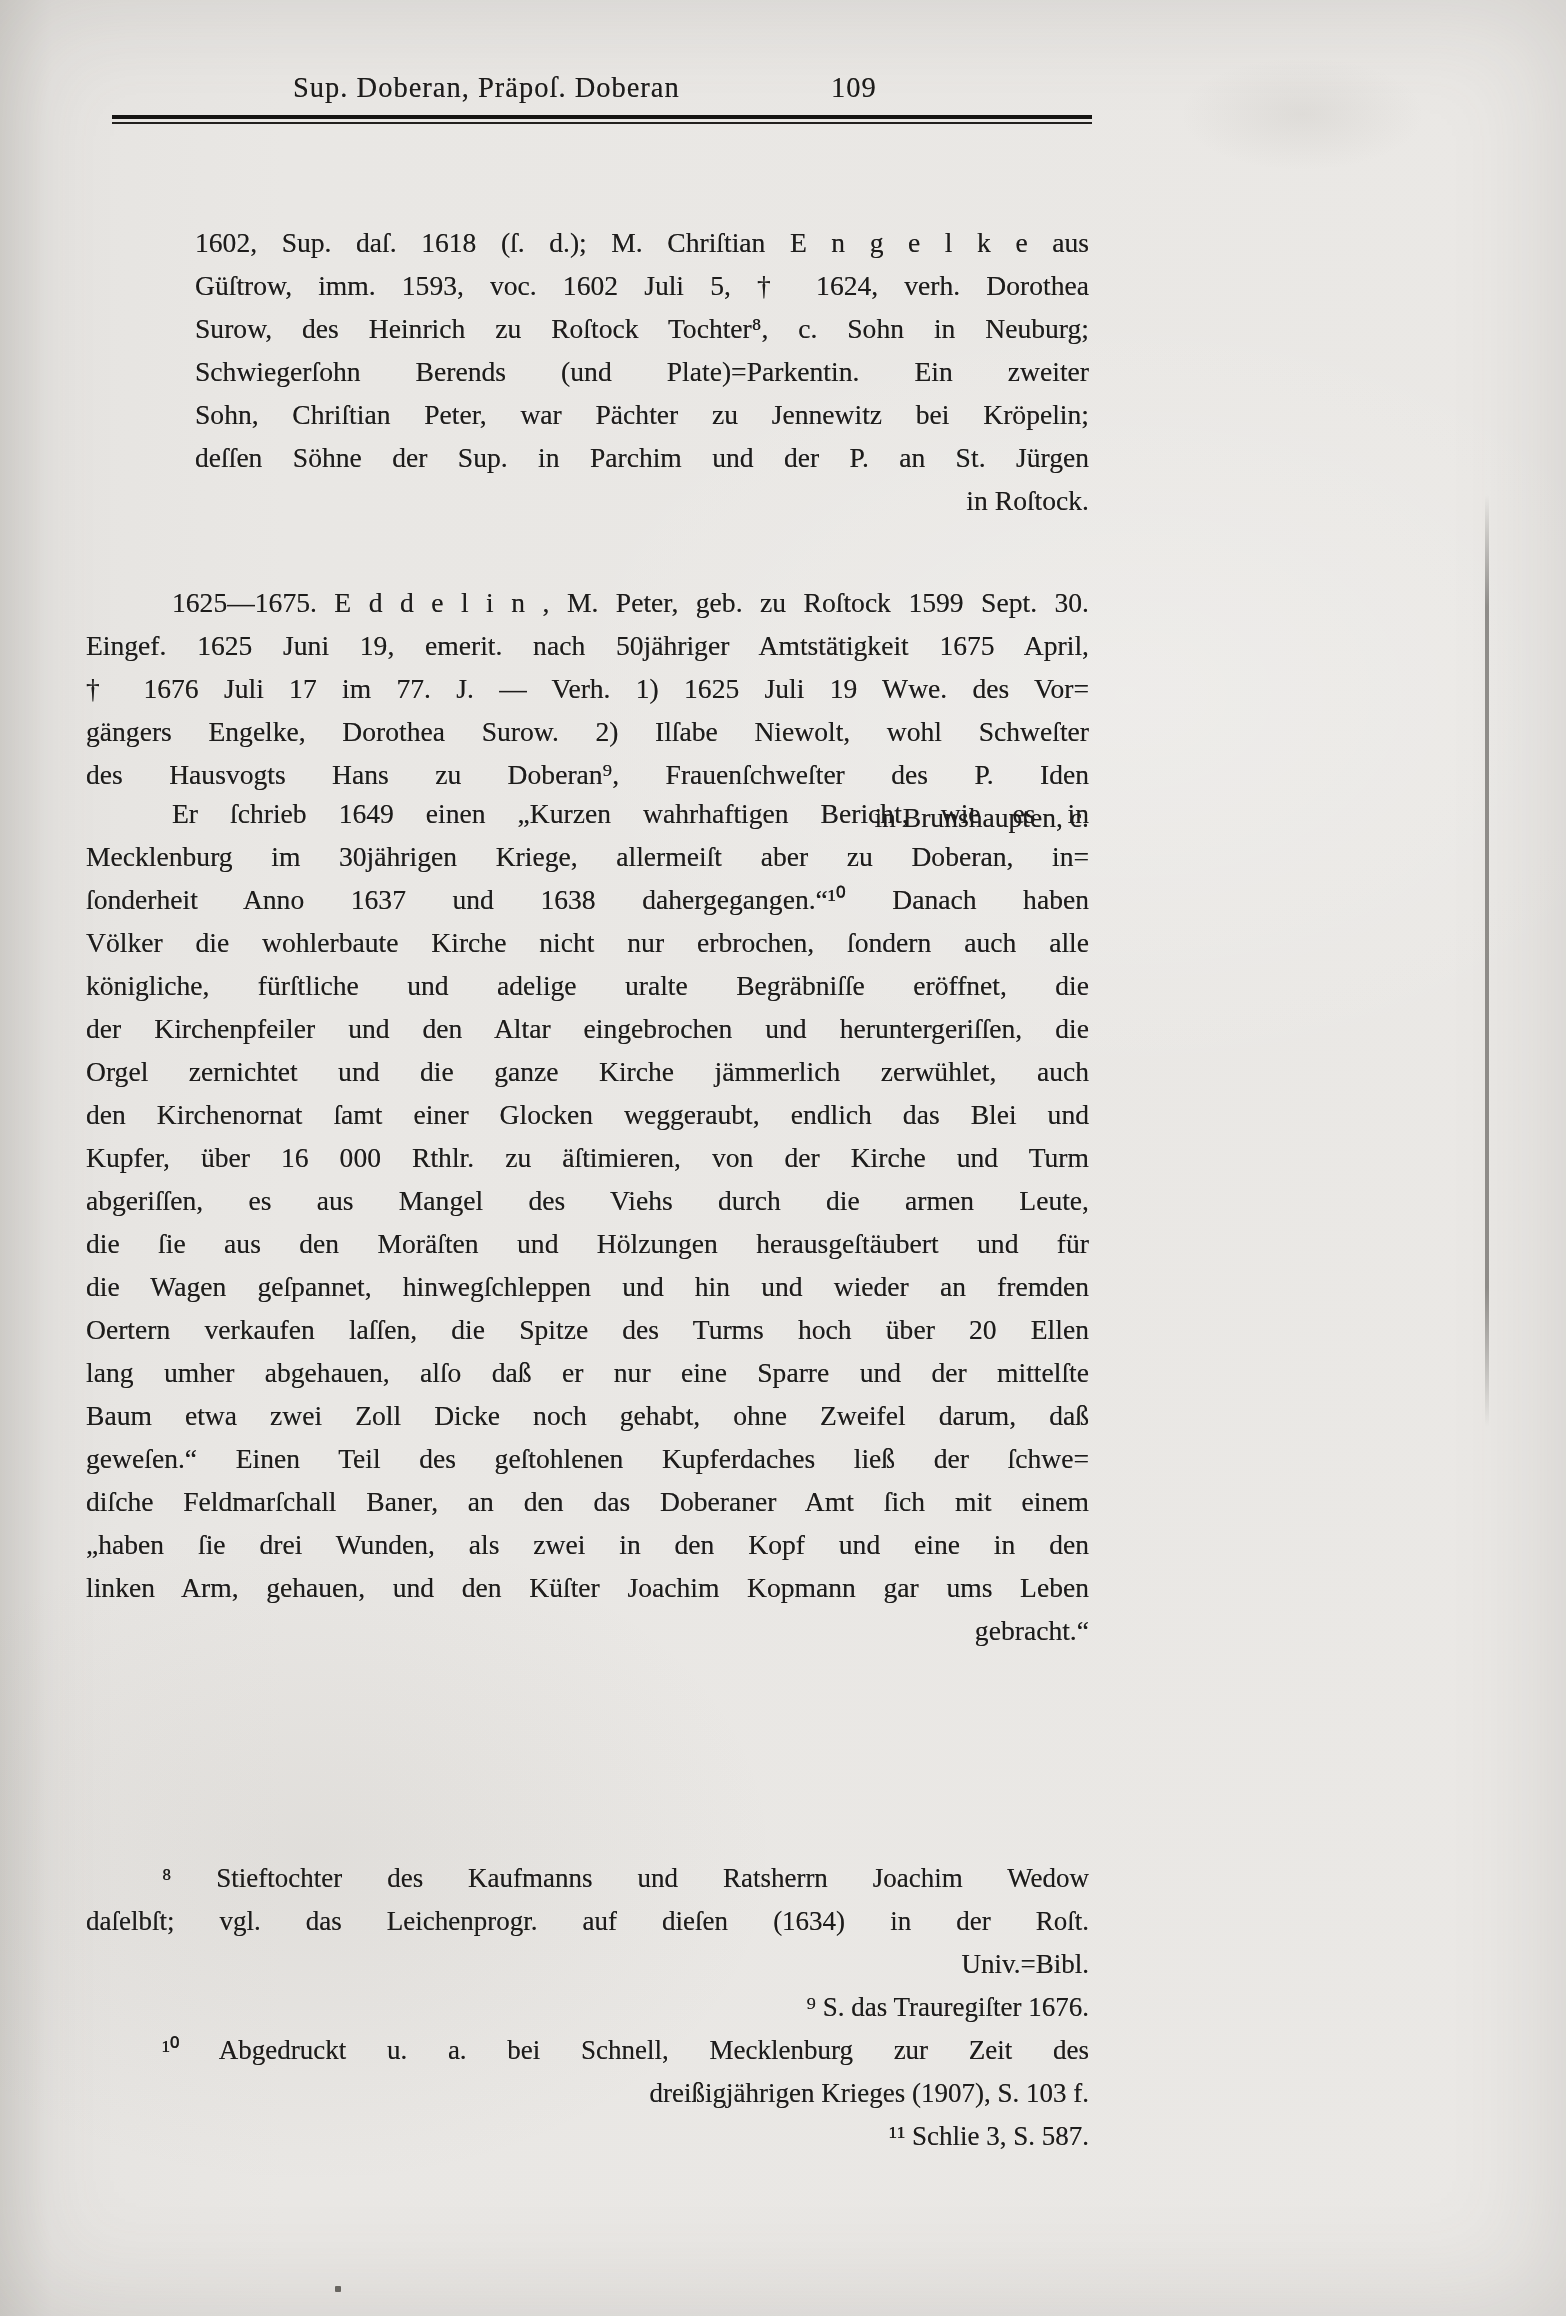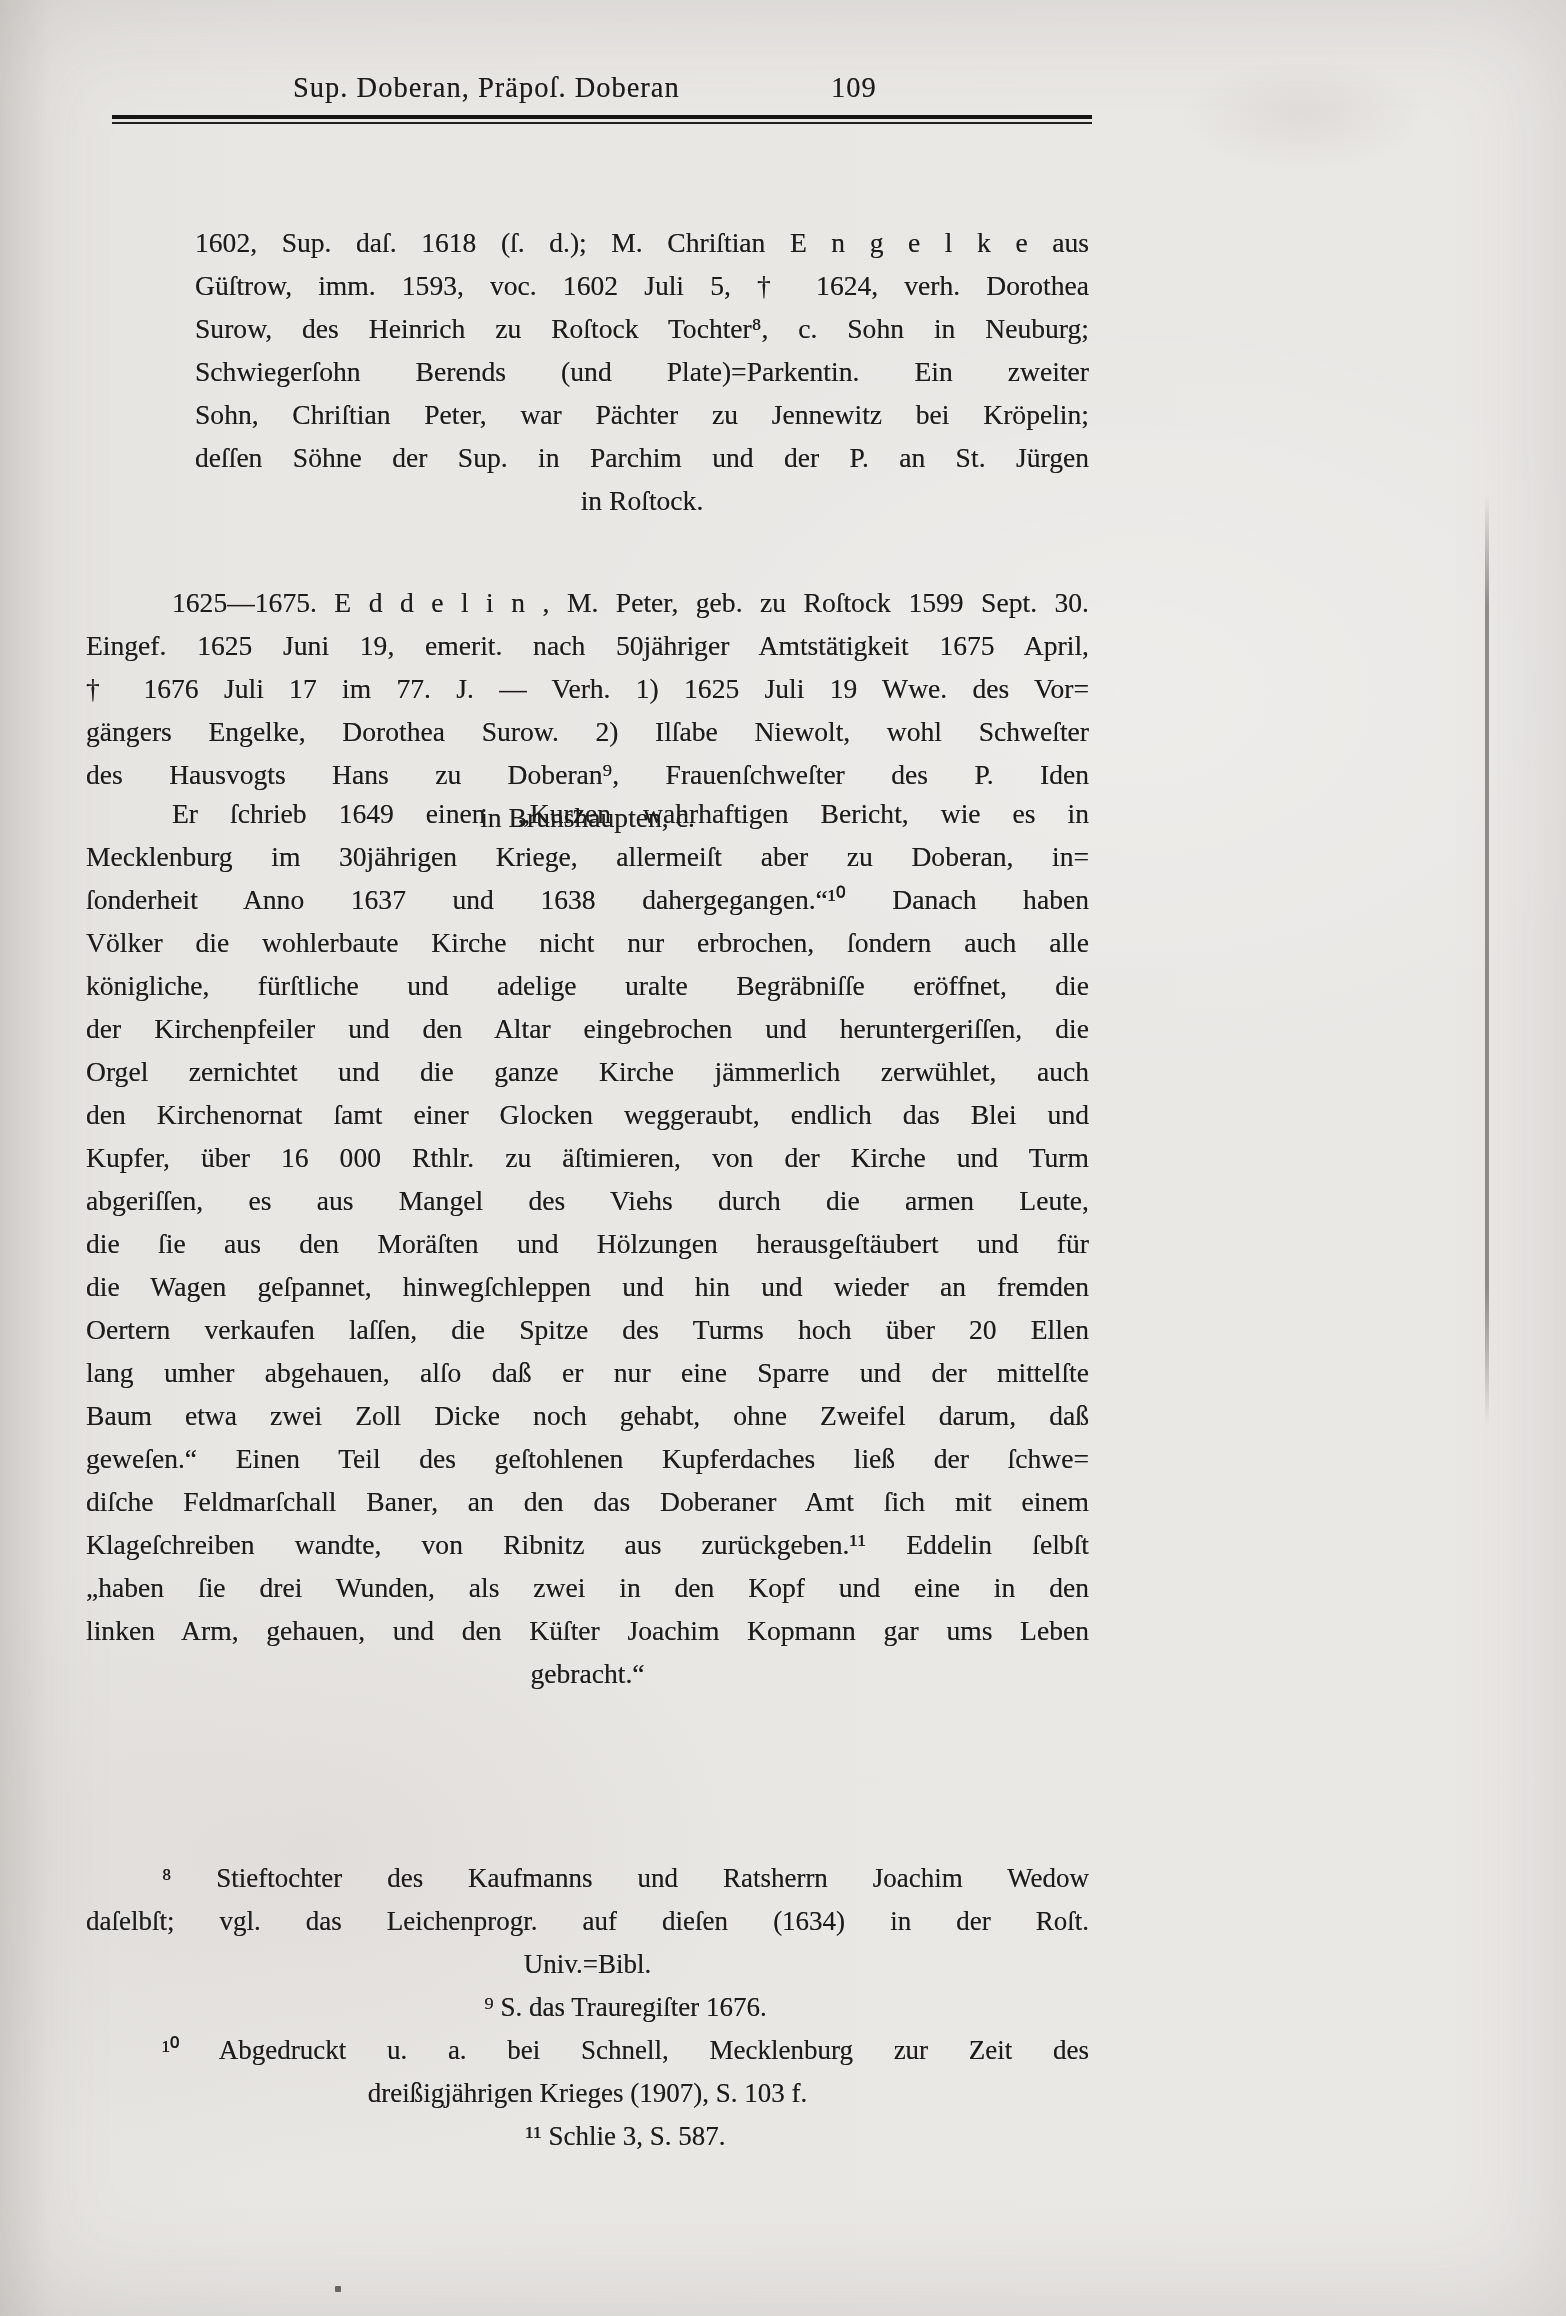--- a/index.html
+++ b/index.html
@@ -29,21 +29,21 @@
   .rule-b { height:1.9px; background:#22201e; margin-top:2.9px; }
 
   
   .para, .fngroup { position:absolute; font-size:27.6px; }
   .p1 { top:221px; left:195px; width:894px; }
   .p2 { top:533px; left:86px;  width:1003px; }
   .p3 { top:792px; left:86px;  width:1003px; }
   .fnblock { position:absolute; top:1857px; left:86px; width:1003px; font-size:27px; }
   .fngroup { position:static; font-size:27px; }
 
-  .tline { height:43px; line-height:43px; text-align:center; white-space:normal; }
+  .tline { height:43px; line-height:43px; text-align:right; white-space:normal; }
   .tline.just { text-align:justify; text-align-last:justify; text-justify:inter-word; }
 
   
   .scan-line {
     position:absolute; left:1485px; top:495px; width:3.8px; height:932px;
     background:linear-gradient(180deg, rgba(70,66,62,0) 0%, rgba(70,66,62,0.55) 12%,
                 rgba(70,66,62,0.55) 85%, rgba(70,66,62,0) 100%);
   }
   .speck { position:absolute; left:335px; top:2286px; width:5.7px; height:5.7px; background:#4a4742; border-radius:1px; opacity:0.8; }
   .smudge { position:absolute; left:1179px; top:57px; width:247px; height:114px;
@@ -92,21 +92,20 @@
       <div class="tline just">den Kirchenornat ſamt einer Glocken weggeraubt, endlich das Blei und</div>
       <div class="tline just">Kupfer, über 16 000 Rthlr. zu äſtimieren, von der Kirche und Turm</div>
       <div class="tline just">abgeriſſen, es aus Mangel des Viehs durch die armen Leute,</div>
       <div class="tline just">die ſie aus den Moräſten und Hölzungen herausgeſtäubert und für</div>
       <div class="tline just">die Wagen geſpannet, hinwegſchleppen und hin und wieder an fremden</div>
       <div class="tline just">Oertern verkaufen laſſen, die Spitze des Turms hoch über 20 Ellen</div>
       <div class="tline just">lang umher abgehauen, alſo daß er nur eine Sparre und der mittelſte</div>
       <div class="tline just">Baum etwa zwei Zoll Dicke noch gehabt, ohne Zweifel darum, daß</div>
       <div class="tline just">geweſen.“ Einen Teil des geſtohlenen Kupferdaches ließ der ſchwe=</div>
       <div class="tline just">diſche Feldmarſchall Baner, an den das Doberaner Amt ſich mit einem</div>
-      <div class="tline just">Klageſchreiben wandte, von Ribnitz aus zurückgeben.¹¹ Eddelin ſelbſt</div>
       <div class="tline just">„haben ſie drei Wunden, als zwei in den Kopf und eine in den</div>
       <div class="tline just">linken Arm, gehauen, und den Küſter Joachim Kopmann gar ums Leben</div>
       <div class="tline">gebracht.“</div>
     </div>
 
   <div class="fnblock txt">
     <div class="fngroup">
         <div class="tline just" style="padding-left: 76px;">⁸ Stieftochter des Kaufmanns und Ratsherrn Joachim Wedow</div>
         <div class="tline just">daſelbſt; vgl. das Leichenprogr. auf dieſen (1634) in der Roſt.</div>
         <div class="tline">Univ.=Bibl.</div>

